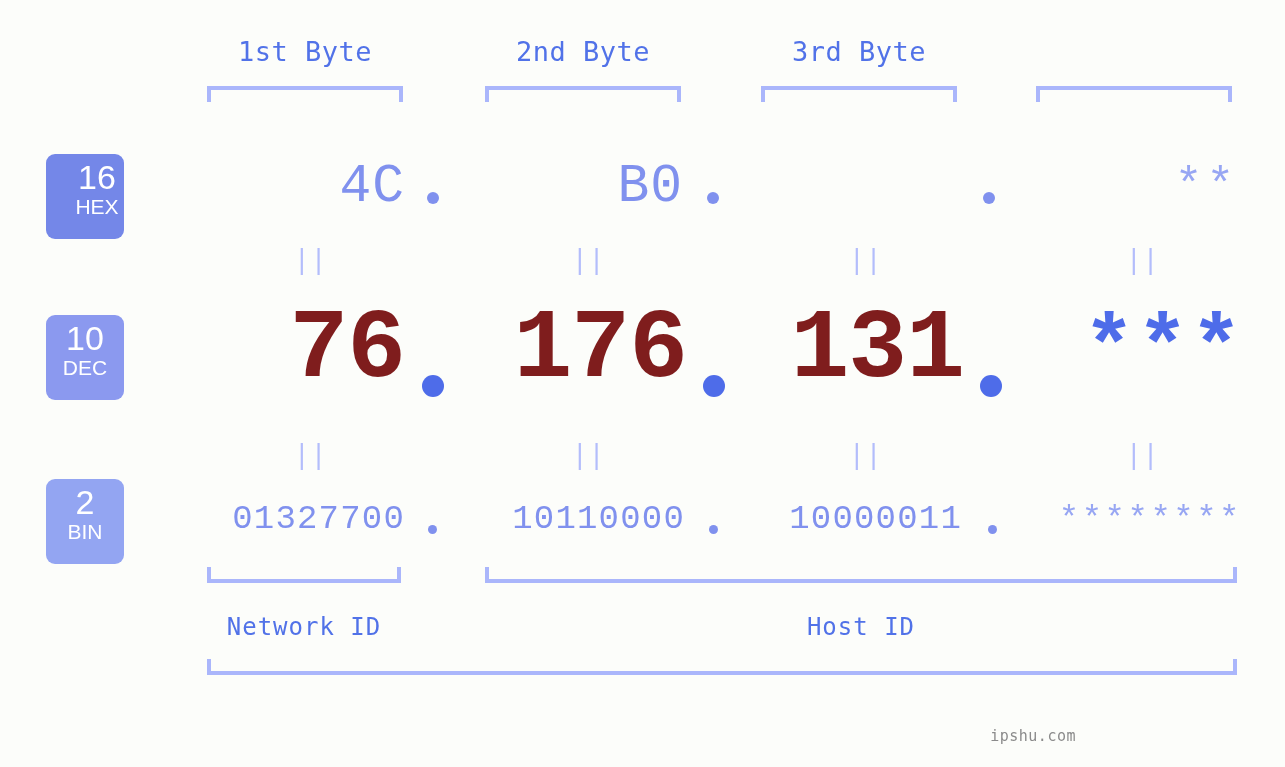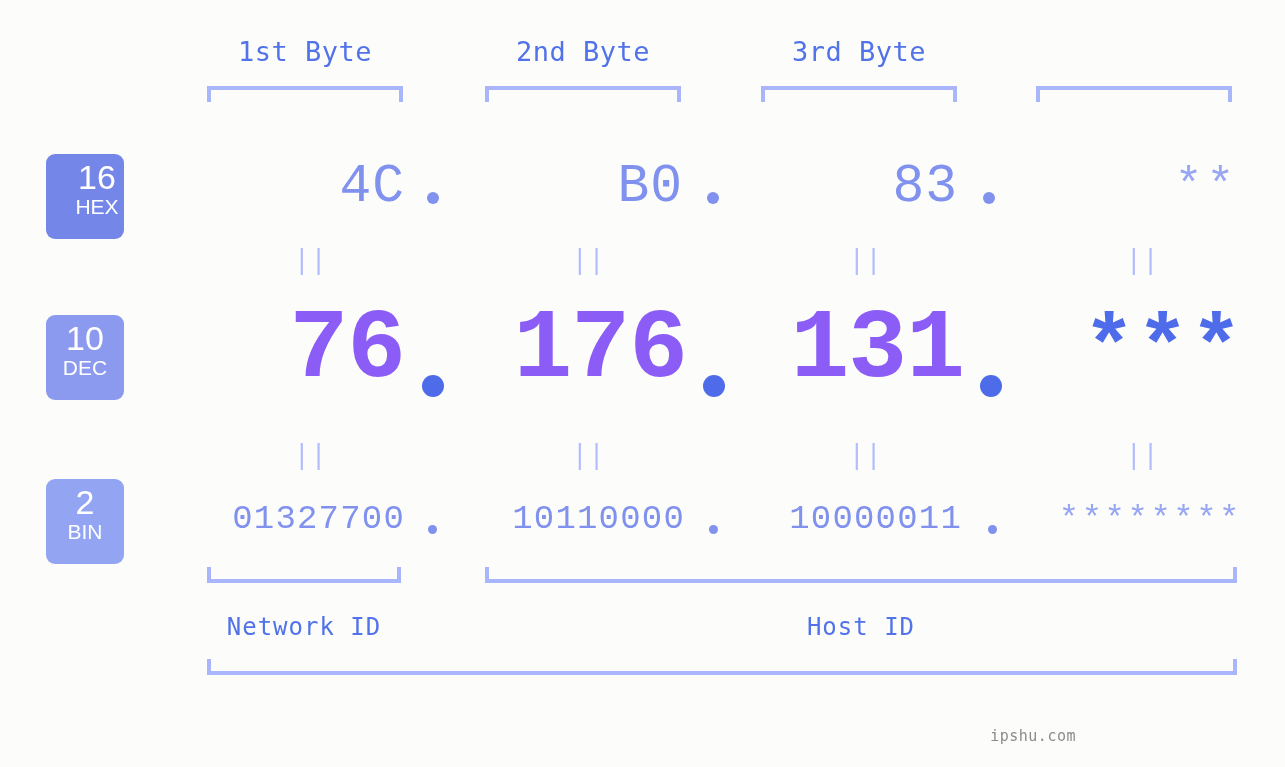--- a/index.html
+++ b/index.html
@@ -110,21 +110,21 @@
     border-radius: 50%;
     background: #8091ee;
   }
 
   
   .dec-val {
     top: 295px;
     height: 110px;
     line-height: 110px;
     font-size: 98px;
-    color: #8b5cf6;
+    color: #7f1d1d;
     font-weight: 700;
     letter-spacing: -1px;
   }
   .dec-val.stars { color: #4e6ce9; font-size: 86px; letter-spacing: 2px; }
 
   .dec-dot {
     position: absolute;
     top: 375px;
     width: 22px;
     height: 22px;
@@ -232,21 +232,20 @@
     <span class="num">2</span>
     <span class="nm">BIN</span>
   </div>
 
   <div class="val-cell hex-val" style="left:205px;width:200px;">4C</div>
   <div class="hex-dot" style="left:427px;"></div>
 
   <div class="val-cell hex-val" style="left:483px;width:200px;">B0</div>
   <div class="hex-dot" style="left:707px;"></div>
 
-  <div class="val-cell hex-val" style="left:760px;width:198px;">83</div>
   <div class="hex-dot" style="left:983px;"></div>
 
   <div class="val-cell hex-val stars" style="left:1034px;width:204px;">**</div>
 
   <div class="eqmark row1" style="left:294px;">||</div>
   <div class="eqmark row1" style="left:572px;">||</div>
   <div class="eqmark row1" style="left:849px;">||</div>
   <div class="eqmark row1" style="left:1126px;">||</div>
 
   <div class="val-cell dec-val" style="left:205px;width:200px;">76</div>

